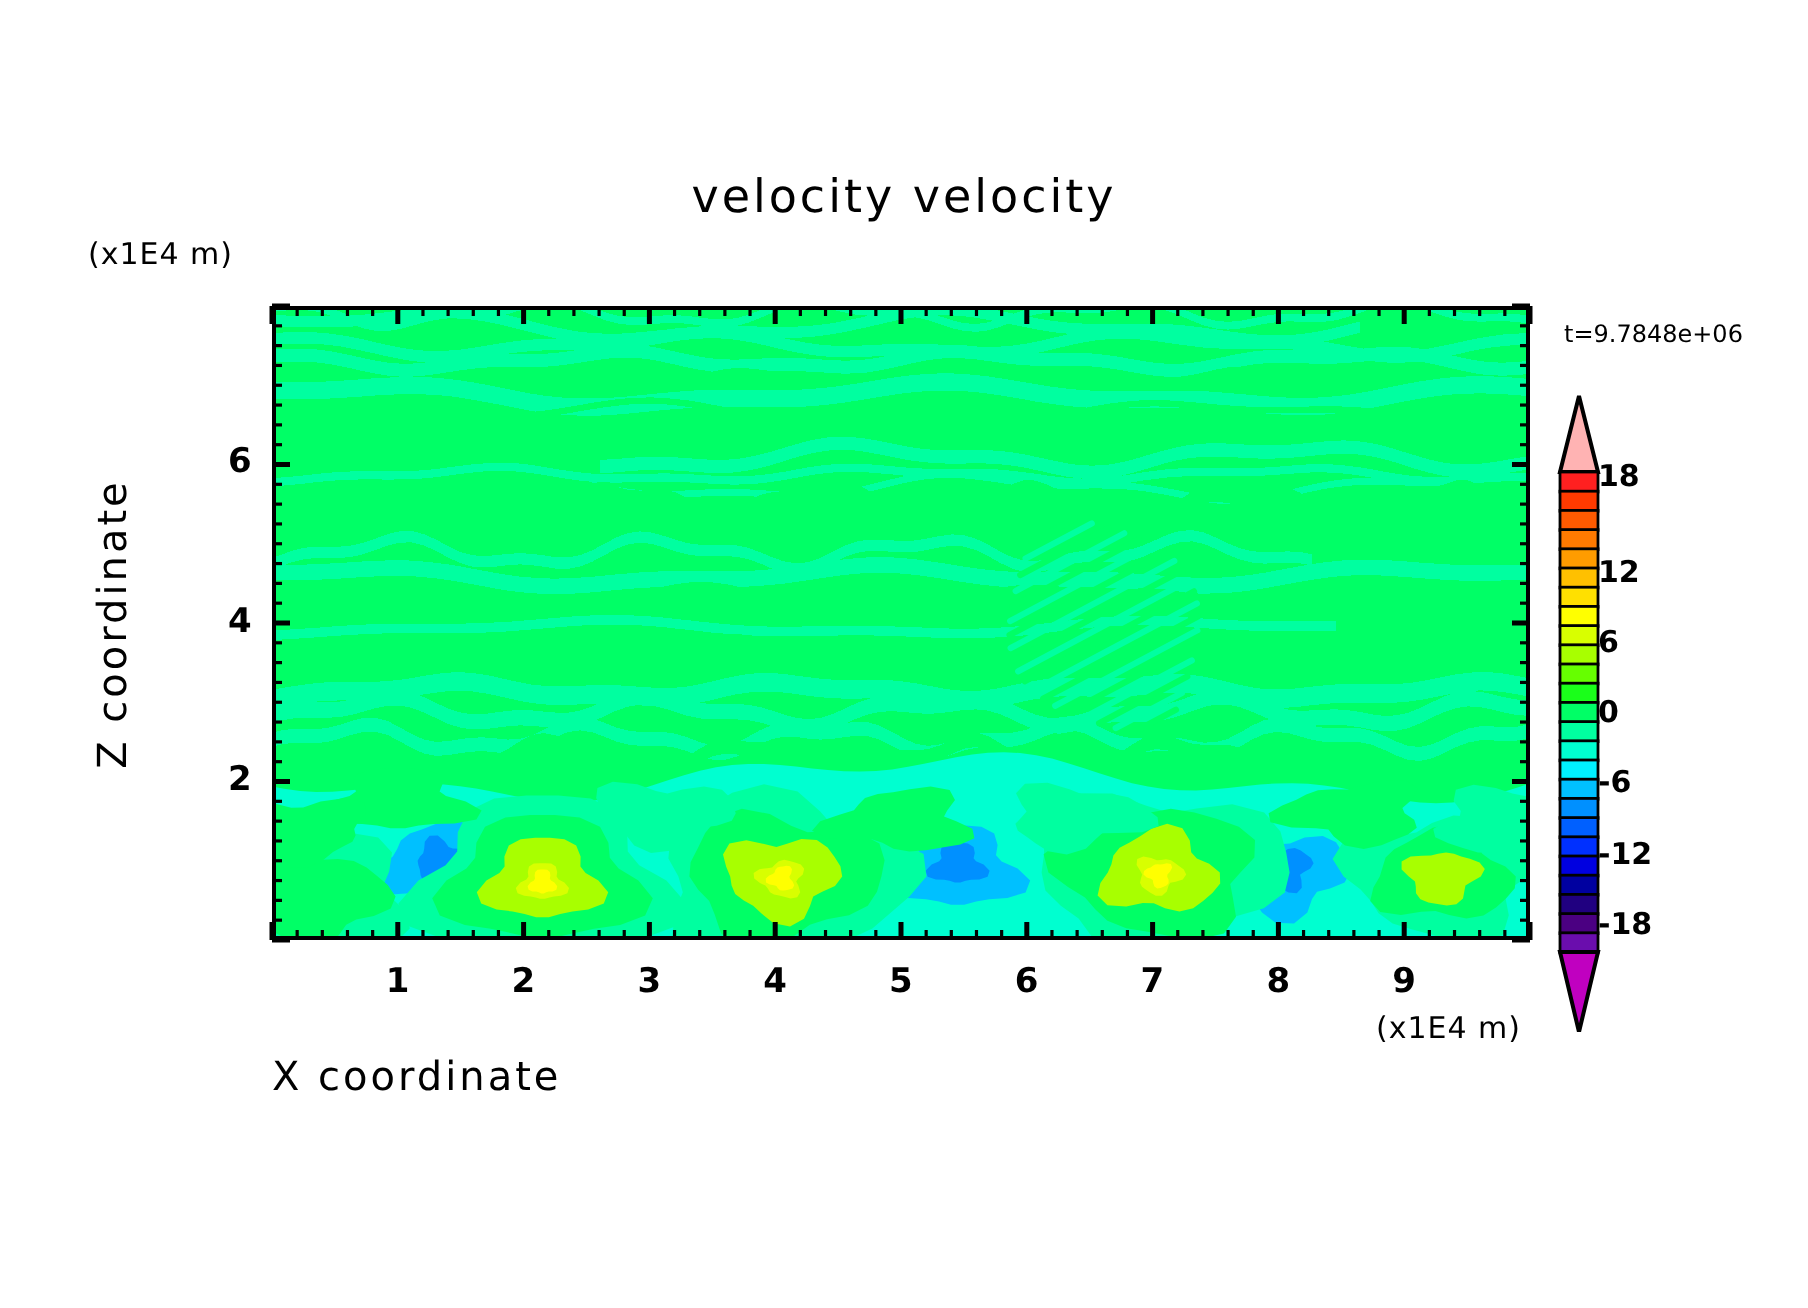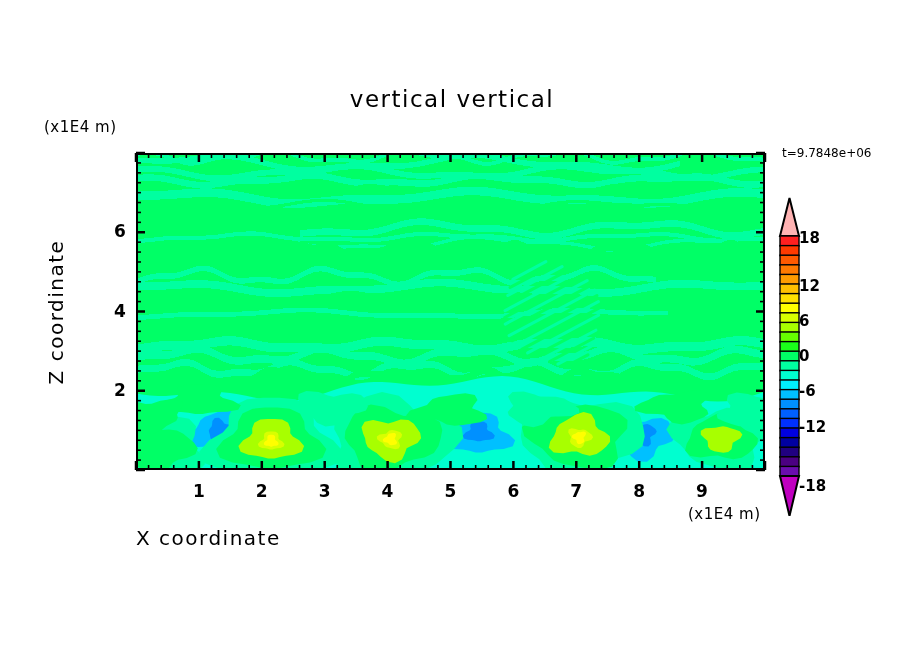--- a/index.html
+++ b/index.html
@@ -7,33 +7,33 @@
        font-family:"DejaVu Sans","Liberation Sans",sans-serif;color:#000;}
   .abs{position:absolute;}
   #title{left:0;top:86px;width:904px;text-align:center;font-size:23px;
          letter-spacing:1.5px;font-weight:400;color:#000;}
   #unit-top{left:44px;top:118px;font-size:15px;letter-spacing:0.5px;}
   #unit-bottom{left:688px;top:505px;font-size:15px;letter-spacing:0.5px;}
   #xlabel{left:136px;top:526px;width:629px;text-align:left;font-size:20px;
           letter-spacing:1.5px;}
   #ylabel{left:-24px;top:300px;width:160px;text-align:center;font-size:20px;
           letter-spacing:1.5px;transform:rotate(-90deg);transform-origin:50% 50%;}
-  #timestamp{left:782px;top:146px;font-size:12px;letter-spacing:0px;}
+  #timestamp{left:782px;top:160px;font-size:12px;letter-spacing:0px;}
   #plot-wrap{left:136px;top:153px;width:629px;height:317px;}
   #plot-frame{left:136px;top:153px;width:629px;height:317px;
               border:2px solid #000;box-sizing:border-box;pointer-events:none;}
   .tklbl{font-size:17px;font-weight:700;position:absolute;}
   #cbar-wrap{left:770px;top:196px;width:60px;height:320px;}
   .cb-lbl{position:absolute;font-size:15px;font-weight:700;left:29px;}
   svg{display:block;}
 </style>
 </head>
 <body>
 
-<div class="abs" id="title">vertical vertical</div>
+<div class="abs" id="title">velocity velocity</div>
 <div class="abs" id="unit-top">(x1E4 m)</div>
 <div class="abs" id="unit-bottom">(x1E4 m)</div>
 <div class="abs" id="xlabel">X coordinate</div>
 <div class="abs" id="ylabel">Z coordinate</div>
 <div class="abs" id="timestamp">t=9.7848e+06</div>
 
 <div class="abs" id="plot-wrap">
   <svg id="field" width="629" height="317" viewBox="0 0 629 317">
       <rect x="0" y="0" width="629" height="317" fill="#00ff66"></rect>
       <g clip-path="url(#pclip)">
@@ -176,21 +176,21 @@
       <rect x="10" y="260.79999999999995" width="19" height="10" fill="#4b0082" stroke="#000" stroke-width="1.4"></rect>
       <rect x="10" y="270.4" width="19" height="10" fill="#6a0dad" stroke="#000" stroke-width="1.4"></rect>
       <path d="M 10 280 L 29 280 L 19.5 320 Z" fill="#c000c0" stroke="#000" stroke-width="2"></path>
     </svg>
 <div class="cb-lbl" style="top: 33px;">18</div>
     <div class="cb-lbl" style="top: 80.632px;">12</div>
     <div class="cb-lbl" style="top: 115.864px;">6</div>
     <div class="cb-lbl" style="top: 151.096px;">0</div>
     <div class="cb-lbl" style="top: 186.328px;">-6</div>
     <div class="cb-lbl" style="top: 221.56px;">-12</div>
-    <div class="cb-lbl" style="top: 256.792px; margin-top: 24px;">-18</div>
+    <div class="cb-lbl" style="top: 256.792px;">-18</div>
   </div>
 
 <svg width="633" height="321" style="position: absolute; left: 134px; top: 151px; pointer-events: none;">
     <line x1="2" y1="319" x2="2" y2="310" stroke="#000" stroke-width="2.5"></line>
     <line x1="2" y1="2" x2="2" y2="11" stroke="#000" stroke-width="2.5"></line>
     <line x1="14.58" y1="319" x2="14.58" y2="314" stroke="#000" stroke-width="1.6"></line>
     <line x1="14.58" y1="2" x2="14.58" y2="7" stroke="#000" stroke-width="1.6"></line>
     <line x1="27.16" y1="319" x2="27.16" y2="314" stroke="#000" stroke-width="1.6"></line>
     <line x1="27.16" y1="2" x2="27.16" y2="7" stroke="#000" stroke-width="1.6"></line>
     <line x1="39.74000000000001" y1="319" x2="39.74000000000001" y2="314" stroke="#000" stroke-width="1.6"></line>

